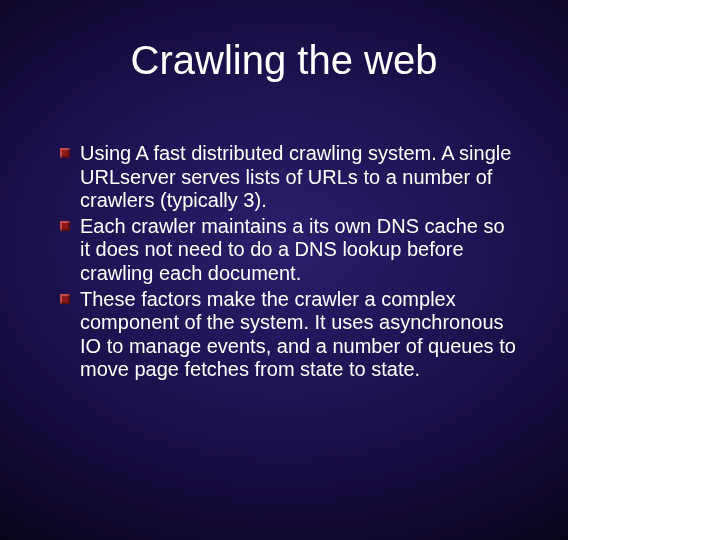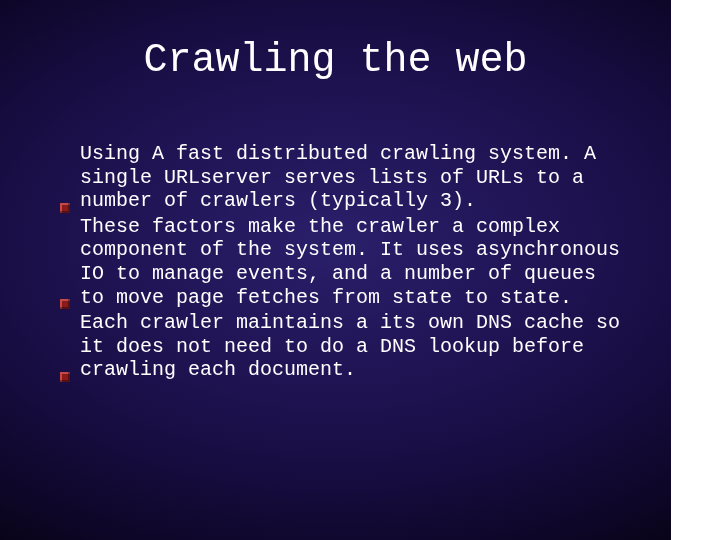--- a/index.html
+++ b/index.html
@@ -3,30 +3,30 @@
 <meta charset="utf-8">
 <style>
   html, body {
     margin: 0;
     padding: 0;
     width: 720px;
     height: 540px;
     overflow: hidden;
   }
   .slide {
-    width: 671px;
+    width: 568px;
     height: 540px;
     background: radial-gradient(ellipse 90% 70% at 50% 45%,
                 #2a1f6a 0%,
                 #201455 35%,
                 #180d42 60%,
                 #0e0628 85%,
                 #060312 100%);
     position: relative;
-    font-family: Liberation Mono, monospace;
+    font-family: Liberation Sans, sans-serif;
     color: #ffffff;
     box-sizing: border-box;
   }
   .title {
     position: absolute;
     top: 38px;
     left: 0;
     right: 0;
     text-align: center;
     font-size: 40px;
@@ -34,21 +34,21 @@
     color: #ffffff;
   }
   .body {
     position: absolute;
     top: 142px;
     left: 60px;
     right: 50px;
   }
   .bullet-row {
     display: flex;
-    align-items: flex-end;
+    align-items: flex-start;
     margin-bottom: 2px;
   }
   .bullet-icon {
     flex: 0 0 auto;
     width: 10px;
     height: 10px;
     margin-top: 6px;
     margin-right: 10px;
     position: relative;
   }
@@ -80,22 +80,22 @@
   <div class="body">
 
     <div class="bullet-row">
       <span class="bullet-icon"></span>
       <span class="bullet-text">Using A fast distributed crawling system. A single URLserver serves lists of URLs to a number of crawlers (typically 3).</span>
     </div>
 
 
     <div class="bullet-row">
       <span class="bullet-icon"></span>
-      <span class="bullet-text">These factors make the crawler a complex component of the system. It uses asynchronous IO to manage events, and a number of queues to move page fetches from state to state.</span>
+      <span class="bullet-text">Each crawler maintains a its own DNS cache so it does not need to do a DNS lookup before crawling each document.</span>
     </div>
 
     <div class="bullet-row">
       <span class="bullet-icon"></span>
-      <span class="bullet-text">Each crawler maintains a its own DNS cache so it does not need to do a DNS lookup before crawling each document.</span>
+      <span class="bullet-text">These factors make the crawler a complex component of the system. It uses asynchronous IO to manage events, and a number of queues to move page fetches from state to state.</span>
     </div>
 
   </div>
 </div>
 
 </body></html>

